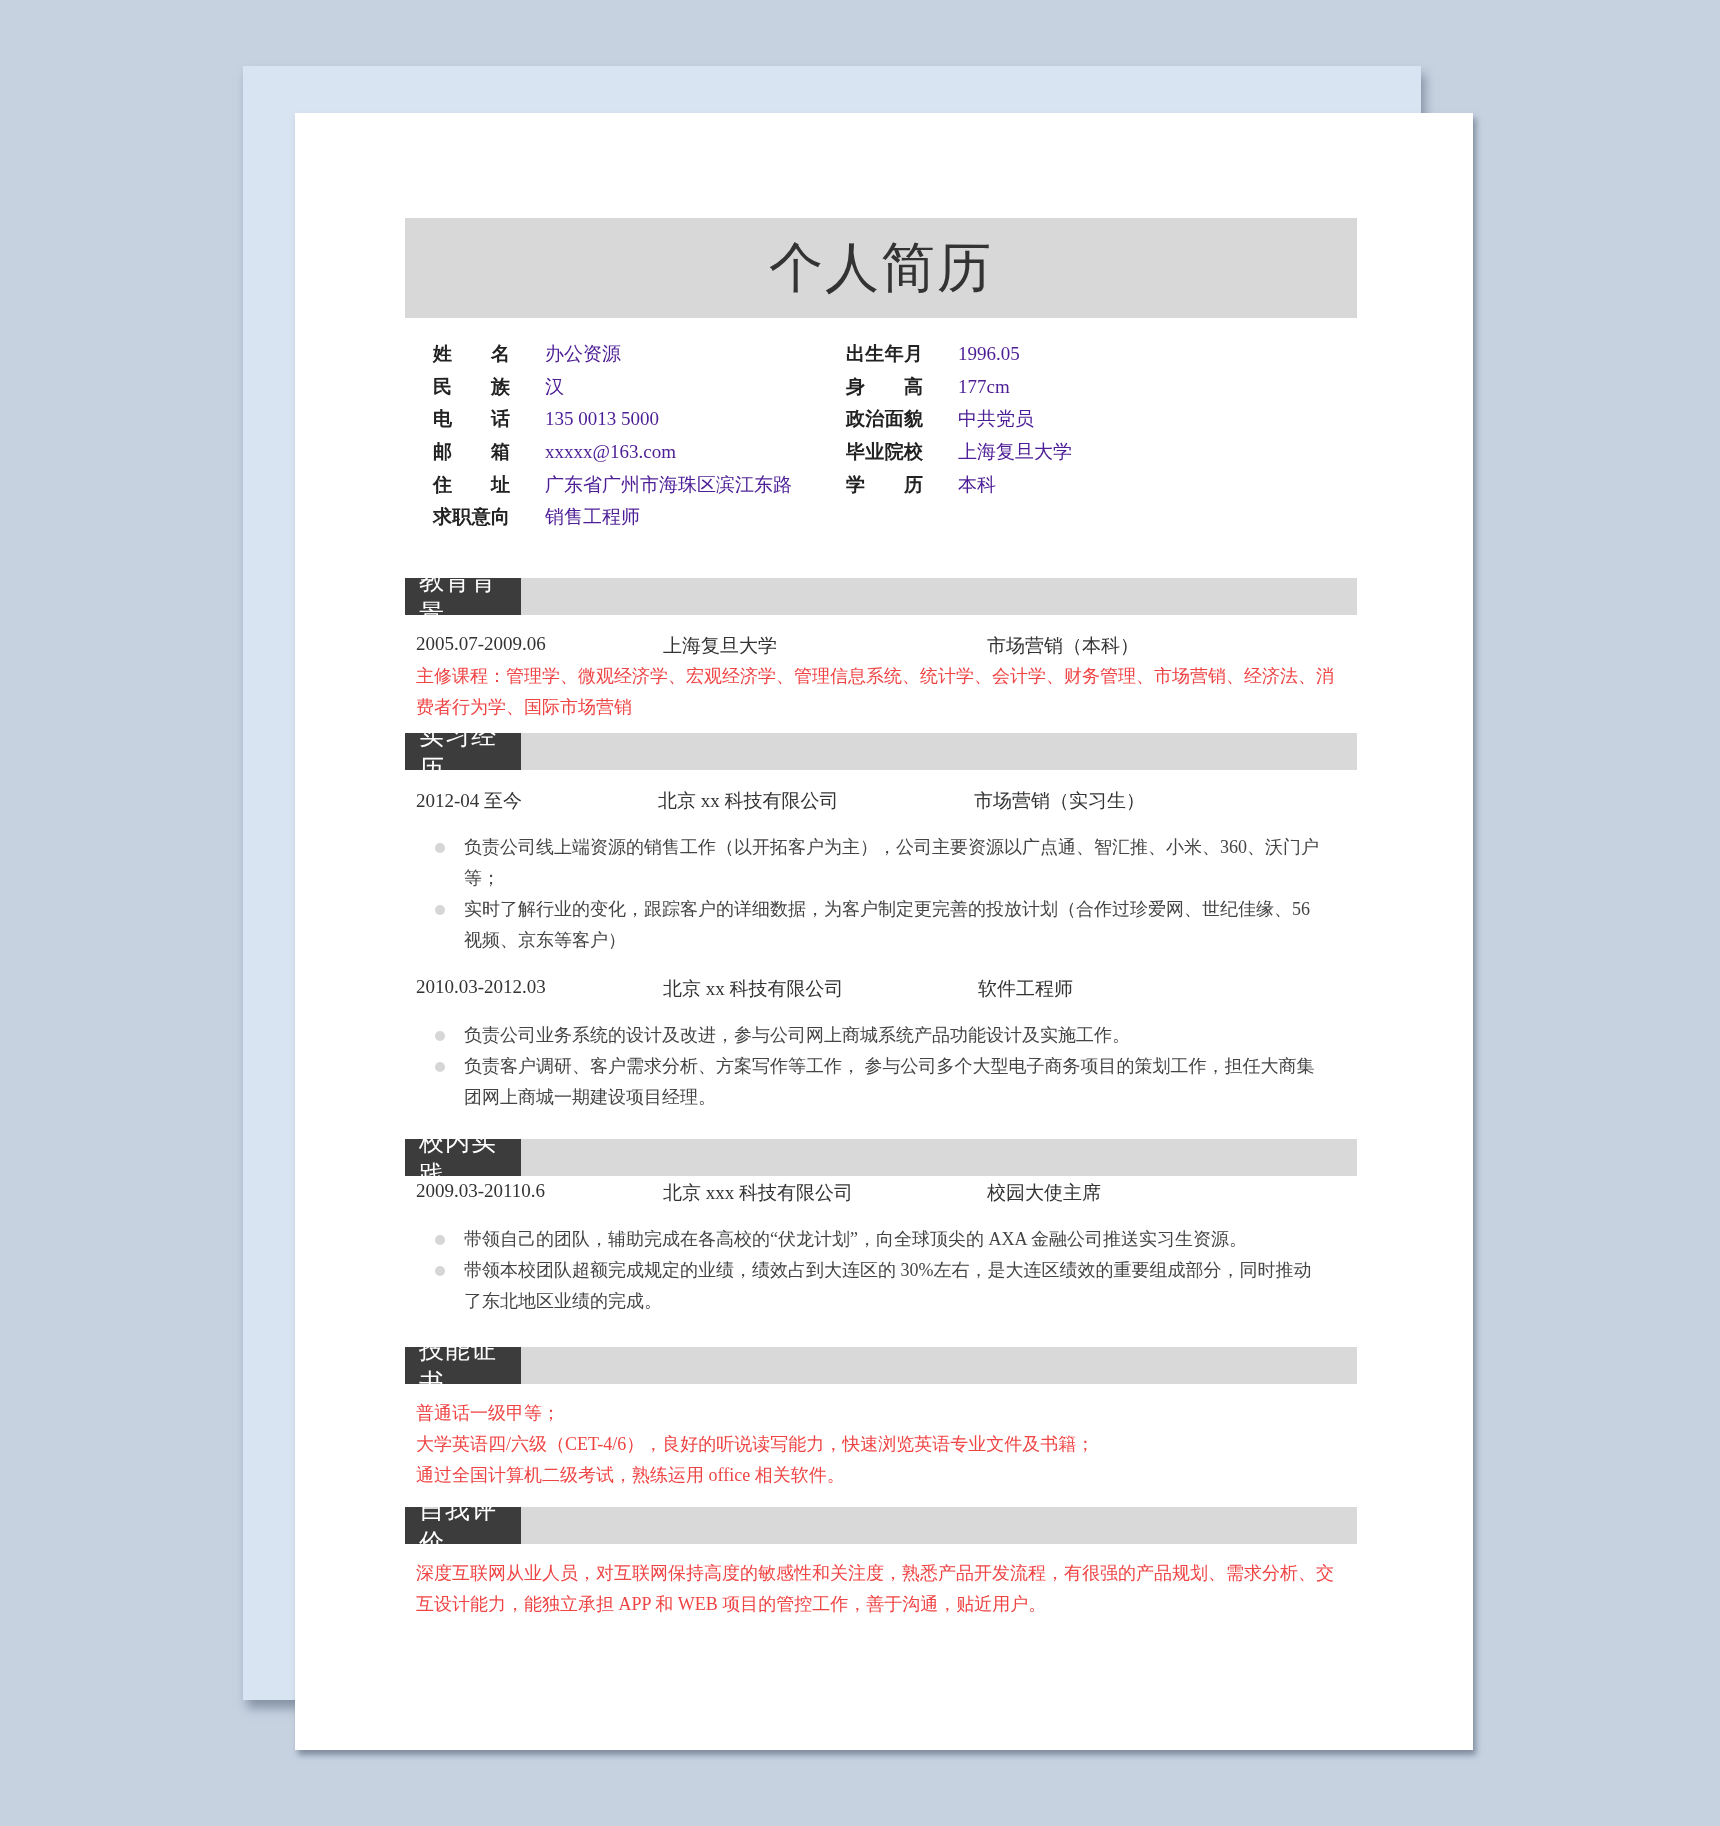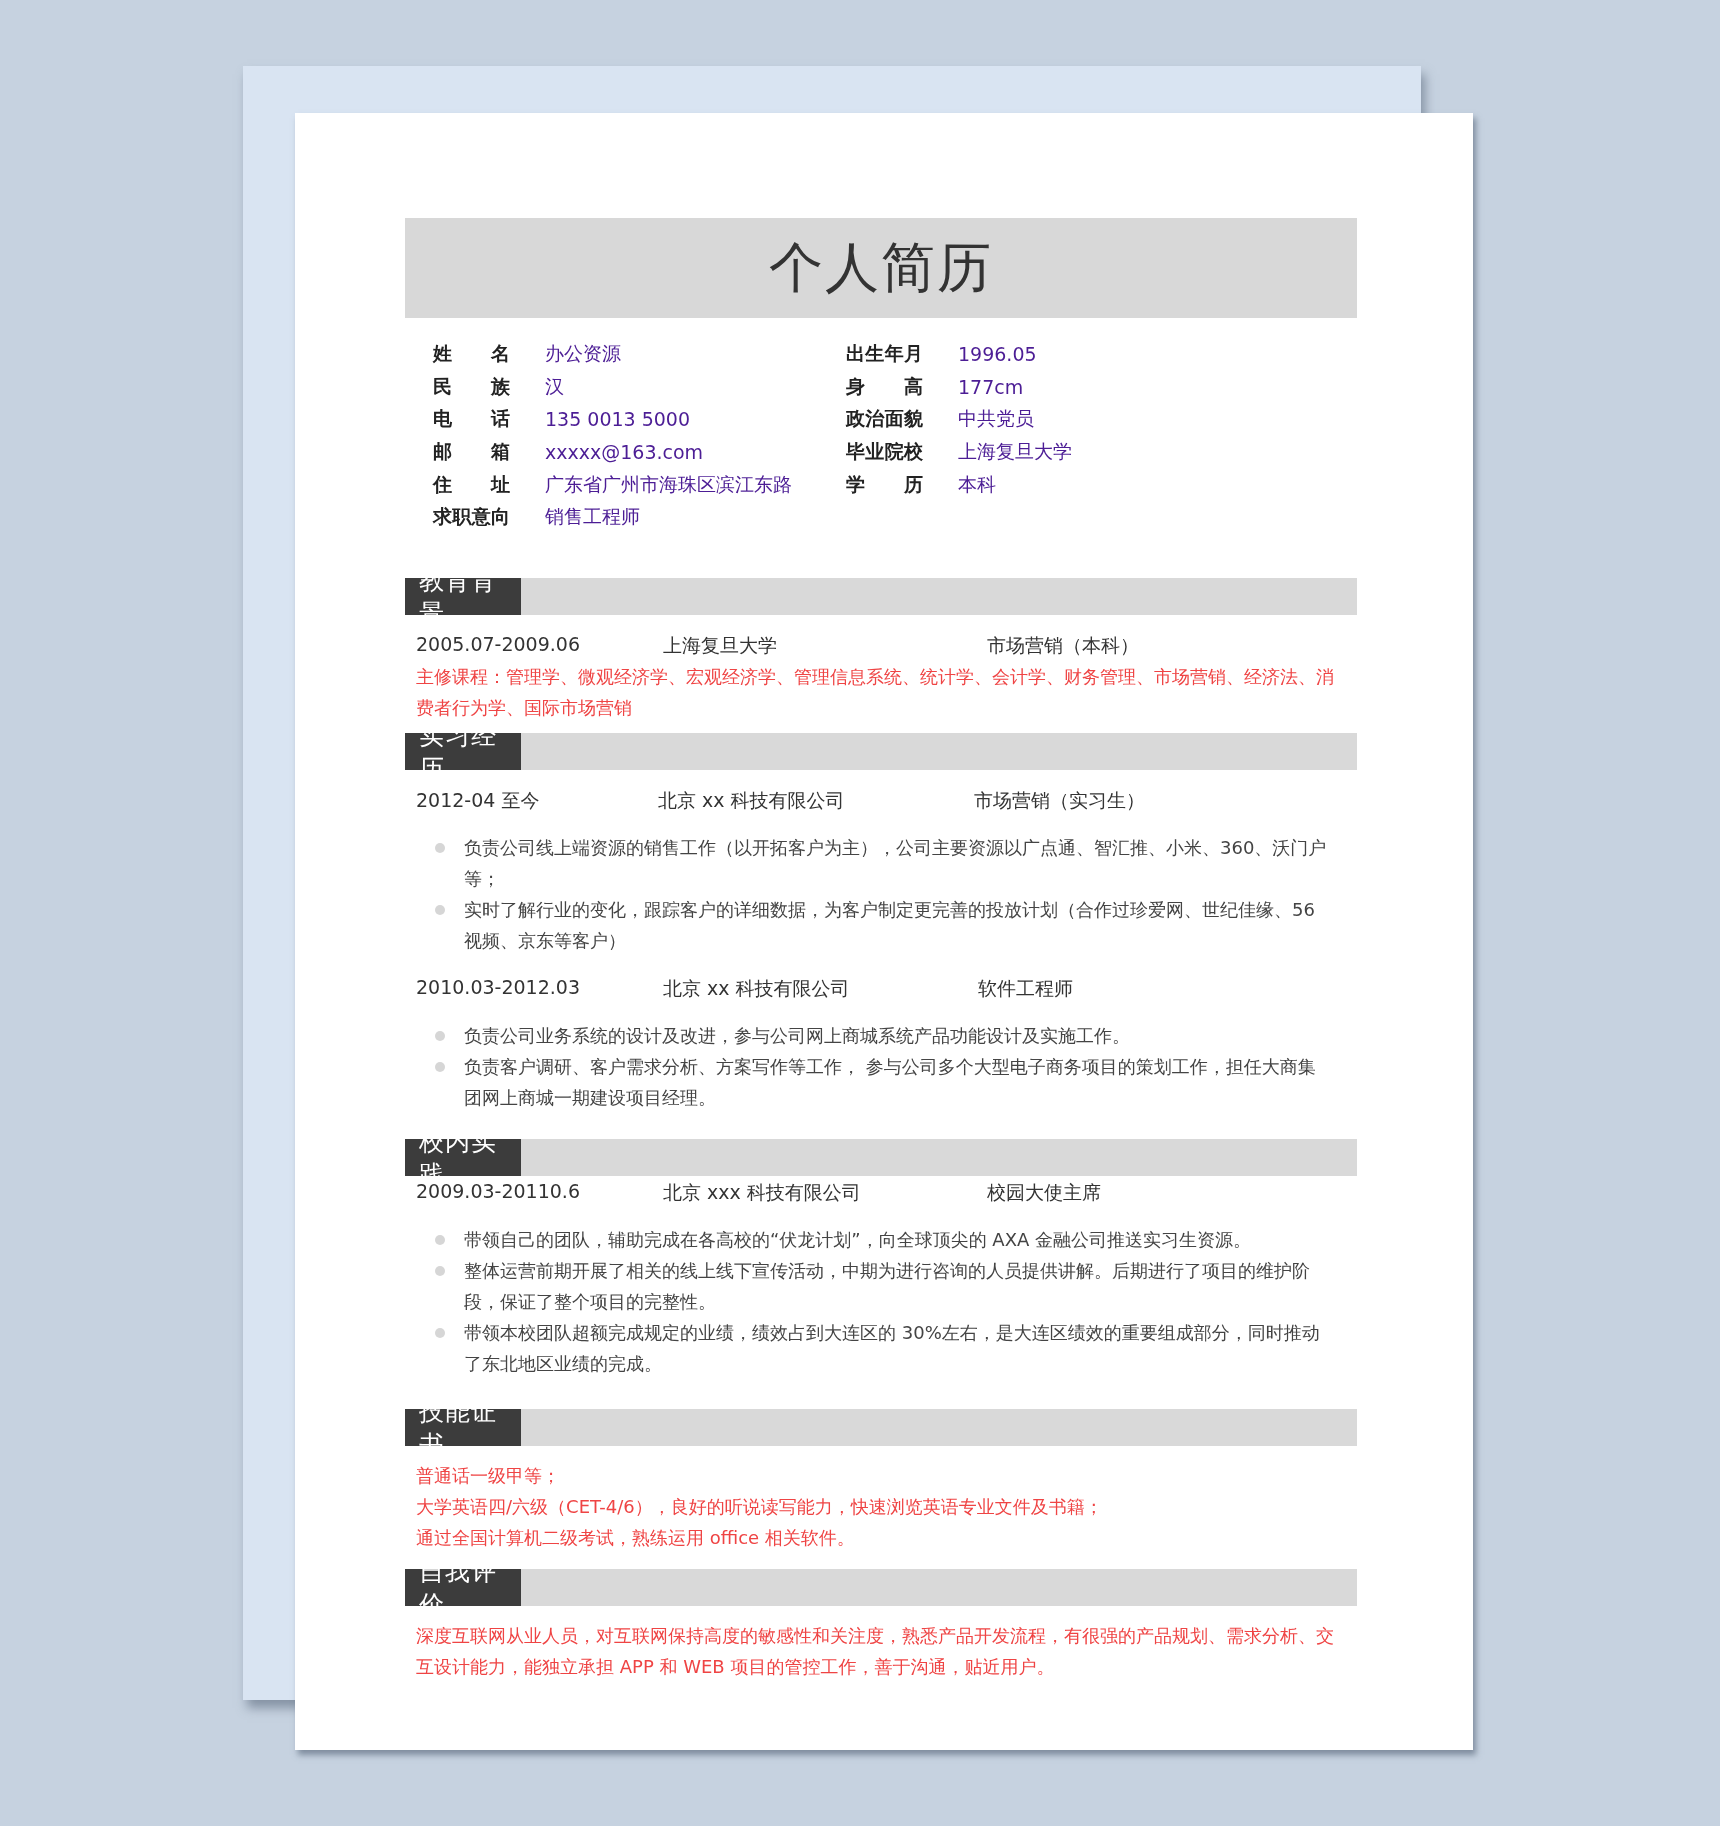--- a/index.html
+++ b/index.html
@@ -8,21 +8,21 @@
     font-family:"DejaVu Sans","Liberation Sans",sans-serif; color:#3a3a3a;
   }
   .back-sheet {
     position:absolute; left:243px; top:66px; width:1178px; height:1634px;
     background:#d9e4f2; box-shadow:4px 8px 10px rgba(80,95,115,0.55);
   }
   .front-sheet {
     position:absolute; left:295px; top:113px; width:1178px; height:1637px;
     background:#ffffff; box-shadow:3px 5px 6px rgba(80,95,115,0.6);
   }
-  .content { position:absolute; left:110px; top:105px; width:952px; }
+  .content { position:absolute; left:110px; top:105px; width:952px;font-family:Liberation Serif, serif; }
   .title-bar {
     height:100px; background:#d8d8d8; display:flex; align-items:center; justify-content:center;
   }
   .title-bar h1 { margin:0; font-size:54px; font-weight:normal; color:#333; letter-spacing:2px; }
 
   .info { position:relative; height:240px; margin-top:20px; font-size:19px; }
   .info-col { position:absolute; top:0; }
   .info-col.left { left:28px; }
   .info-col.right { left:441px; }
   .info-row { height:32.6px; display:flex; align-items:center; }
@@ -150,21 +150,20 @@
     <div class="section-header">
       <div class="tag">校内实践</div>
     </div>
     <div class="entry-row">
       <span style="left:11px">2009.03-20110.6</span>
       <span style="left:258px">北京 xxx 科技有限公司</span>
       <span style="left:582px">校园大使主席</span>
     </div>
     <ul class="bullets">
       <li><i class="dot"></i><span>带领自己的团队，辅助完成在各高校的“伏龙计划”，向全球顶尖的 AXA 金融公司推送实习生资源。</span></li>
-      <li><i class="dot"></i><span>整体运营前期开展了相关的线上线下宣传活动，中期为进行咨询的人员提供讲解。后期进行了项目的维护阶段，保证了整个项目的完整性。</span></li>
       <li><i class="dot"></i><span>带领本校团队超额完成规定的业绩，绩效占到大连区的 30%左右，是大连区绩效的重要组成部分，同时推动了东北地区业绩的完成。</span></li>
     </ul>
     <div style="height:14px"></div>
 
     <div class="section-header">
       <div class="tag">技能证书</div>
     </div>
     <div style="height:14px"></div>
     <div class="para">普通话一级甲等；</div>
     <div class="para">大学英语四/六级（CET-4/6），良好的听说读写能力，快速浏览英语专业文件及书籍；</div>

